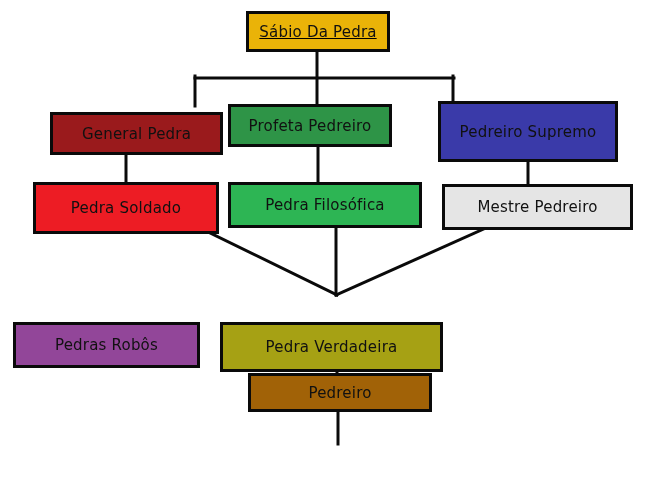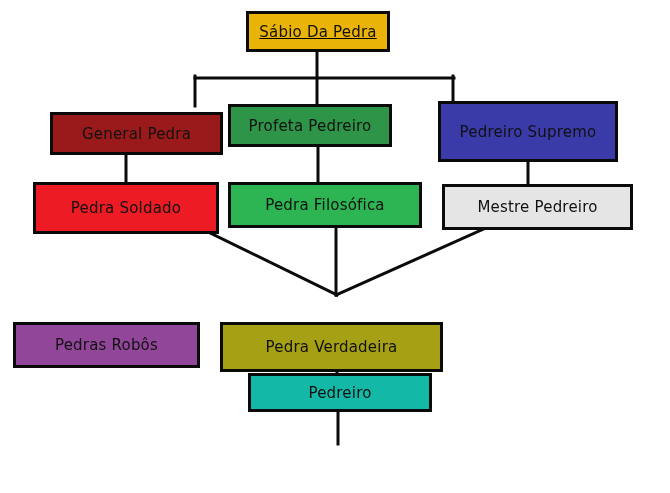--- a/index.html
+++ b/index.html
@@ -106,18 +106,18 @@
   </div>
 
   <div class="node n-robos" style="background-color: rgb(146, 70, 153); margin-top: 40px;">
     <span>Pedras Robôs</span>
   </div>
 
   <div class="node n-verdadeira" style="background-color: rgb(166, 161, 20);">
     <span>Pedra Verdadeira</span>
   </div>
 
-  <div class="node n-pedreiro" style="background-color: #14b8a6;">
+  <div class="node n-pedreiro" style="background-color: #a16207;">
     <span>Pedreiro</span>
   </div>
 
 
 </div>
 
 </body></html>

